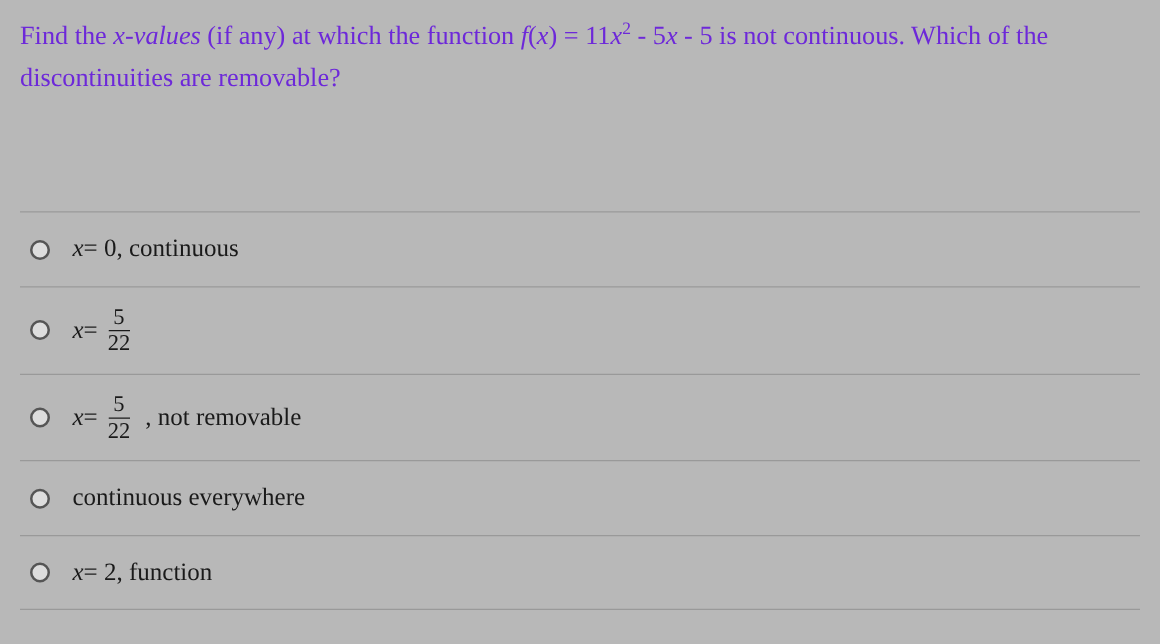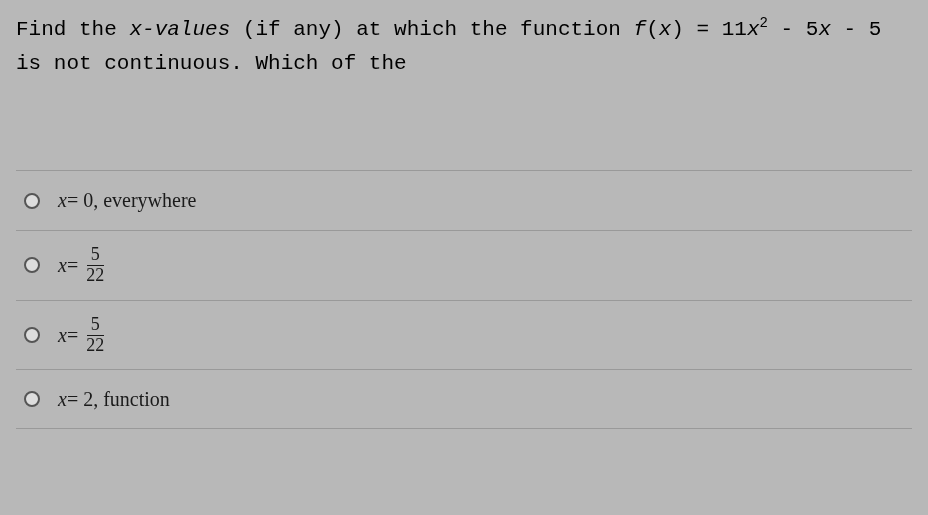--- a/index.html
+++ b/index.html
@@ -13,24 +13,23 @@
       width: 928px;
       height: 515px;
       overflow: hidden;
       position: relative;
     }
     .question-container {
       padding: 12px 16px;
     }
     .question-text {
       font-size: 21px;
-      color: #000000;
+      color: #6d28d9;
       line-height: 1.6;
       margin-bottom: 8px;
-      font-family: Liberation Mono, monospace;
     }
     .italic {
       font-style: italic;
     }
     .sup {
       font-size: 14px;
       vertical-align: super;
     }
     .options-container {
       margin-top: 90px;
@@ -81,29 +80,30 @@
       margin-left: 4px;
     }
   </style>
 </head>
 <body>
 
 <div class="question-container">
   <div class="question-text">
     <span>Find the </span><span class="italic">x-values</span><span> (if any) at which the function </span><span class="italic">f</span><span>(</span><span class="italic">x</span><span>) = 11</span><span class="italic">x</span><span class="sup">2</span><span> - 5</span><span class="italic">x</span><span> - 5 is not continuous. Which of the</span>
     <br>
+    <span>discontinuities are removable?</span>
   </div>
 
   <div class="options-container">
 
     <div class="option-row">
       <div class="radio-btn"></div>
       <div class="option-text">
         <span class="italic">x</span>
-          <span> = 0, everywhere</span>
+          <span> = 0, continuous</span>
       </div>
     </div>
 
     <div class="option-row">
       <div class="radio-btn"></div>
       <div class="option-text">
         <span class="italic">x</span>
           <span> = </span>
         <span class="fraction">
           <span class="num">5</span>
@@ -114,23 +114,30 @@
 
     <div class="option-row">
       <div class="radio-btn"></div>
       <div class="option-text">
         <span class="italic">x</span>
           <span> = </span>
         <span class="fraction">
           <span class="num">5</span>
           <span class="den">22</span>
         </span>
+        <span class="mlabel">, not removable</span>
       </div>
     </div>
 
+    <div class="option-row">
+      <div class="radio-btn"></div>
+      <div class="option-text">
+        <span>continuous everywhere</span>
+      </div>
+    </div>
 
     <div class="option-row">
       <div class="radio-btn"></div>
       <div class="option-text">
         <span class="italic">x</span>
           <span> = 2, function</span>
       </div>
     </div>
 
   </div>

